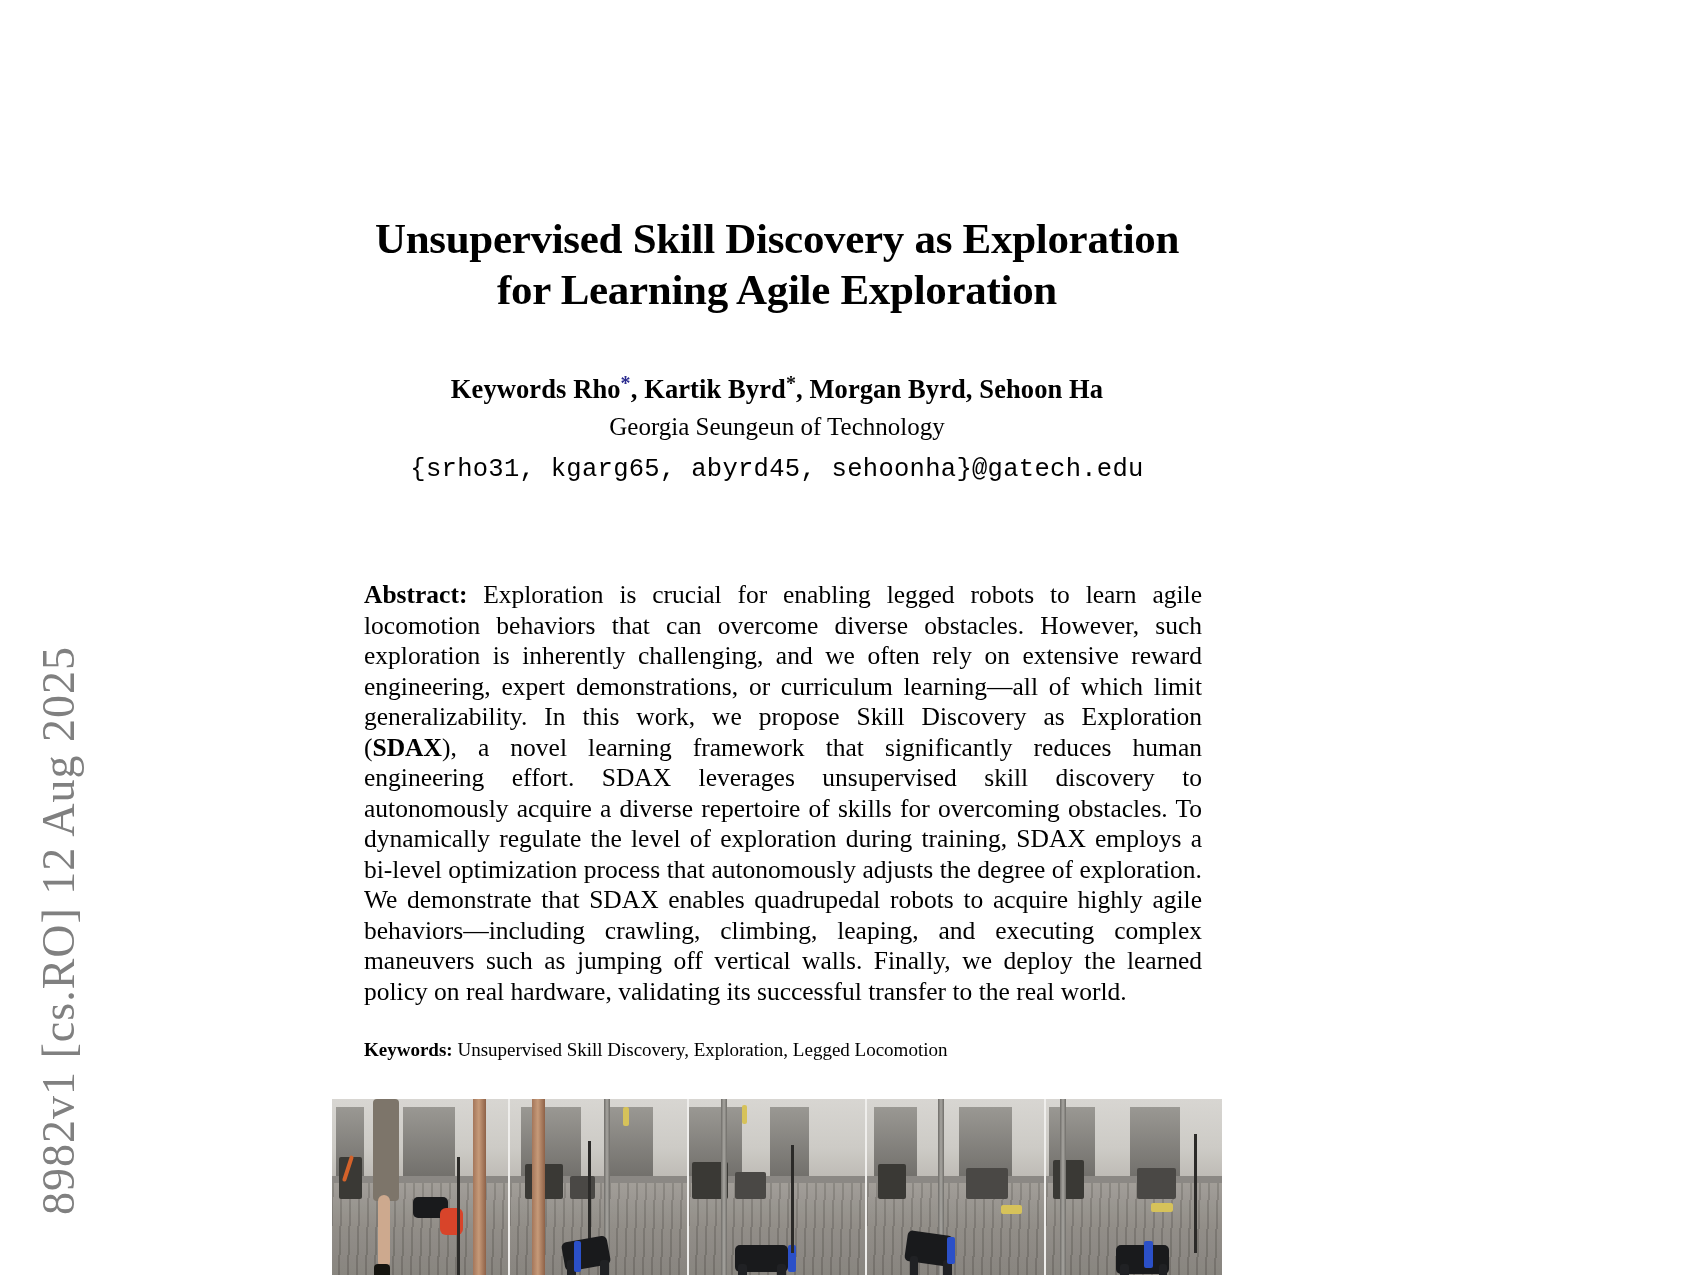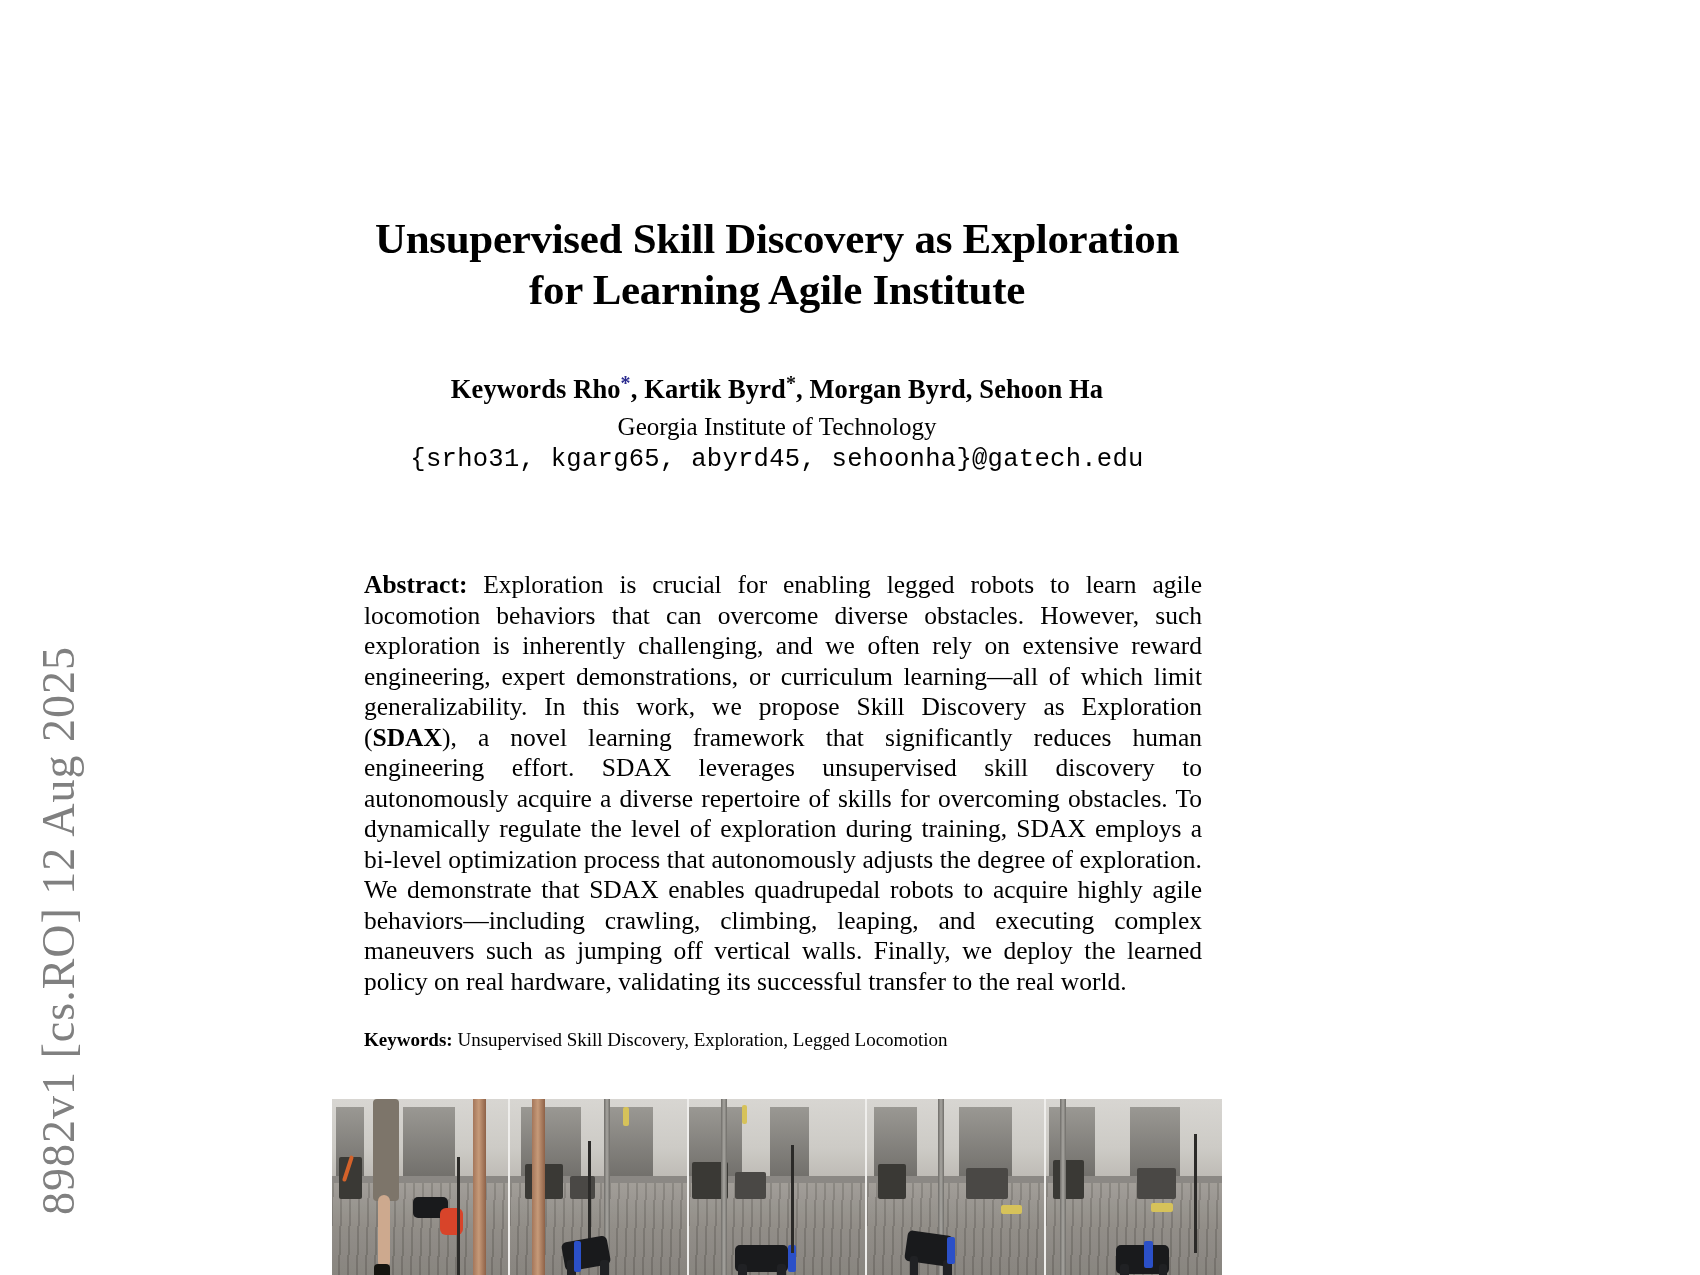--- a/index.html
+++ b/index.html
@@ -85,21 +85,21 @@
   }
   .affiliation-line {
     font-size: 25px;
     line-height: 1.35;
     margin-top: 3px;
   }
   .email-line {
     font-family: "Liberation Mono", "DejaVu Sans Mono", monospace;
     font-size: 25.5px;
     letter-spacing: 0.3px;
-    margin-top: 2px;
+    margin-top: 12px;
   }
 
   
   #abstract-block {
     margin-top: 96px;
     width: 838px;
     margin-left: 32px;
   }
   .abstract-paragraph {
     font-size: 25.5px;
@@ -252,27 +252,27 @@
 </head>
 <body>
 
 <div id="arxiv-stamp">8982v1  [cs.RO]  12 Aug 2025</div>
 
 <div id="page-column">
 
   <div id="title-block">
     <h1 class="paper-title">
       <span class="title-line">Unsupervised Skill Discovery as Exploration</span>
-      <span class="title-line">for Learning Agile Institute</span>
+      <span class="title-line">for Learning Agile Exploration</span>
     </h1>
   </div>
 
   <div id="author-block">
     <div class="authors-line"><span>Keywords Rho</span><span class="star">*</span><span>, </span><span>Kartik Byrd</span><span class="star2">*</span><span>, </span><span>Morgan Byrd, Sehoon Ha</span></div>
-    <div class="affiliation-line">Georgia Institute of Technology</div>
+    <div class="affiliation-line">Georgia Seungeun of Technology</div>
     <div class="email-line">{srho31, kgarg65, abyrd45, sehoonha}@gatech.edu</div>
   </div>
 
   <div id="abstract-block">
     <p class="abstract-paragraph"><span class="abstract-label">Abstract:</span><span> Exploration is crucial for enabling legged robots to learn agile locomotion behaviors that can overcome diverse obstacles. However, such exploration is inherently challenging, and we often rely on extensive reward engineering, expert demonstrations, or curriculum learning—all of which limit generalizability. In this work, we propose Skill Discovery as Exploration (</span><span class="bold-inline">SDAX</span><span>), a novel learning framework that significantly reduces human engineering effort. SDAX leverages unsupervised skill discovery to autonomously acquire a diverse repertoire of skills for overcoming obstacles. To dynamically regulate the level of exploration during training, SDAX employs a bi-level optimization process that autonomously adjusts the degree of exploration. We demonstrate that SDAX enables quadrupedal robots to acquire highly agile behaviors—including crawling, climbing, leaping, and executing complex maneuvers such as jumping off vertical walls. Finally, we deploy the learned policy on real hardware, validating its successful transfer to the real world.</span></p>
   </div>
 
   <div id="keywords-block">
     <p class="keywords-line"><span class="keywords-label">Keywords:</span><span> Unsupervised Skill Discovery, Exploration, Legged Locomotion</span></p>
   </div>

